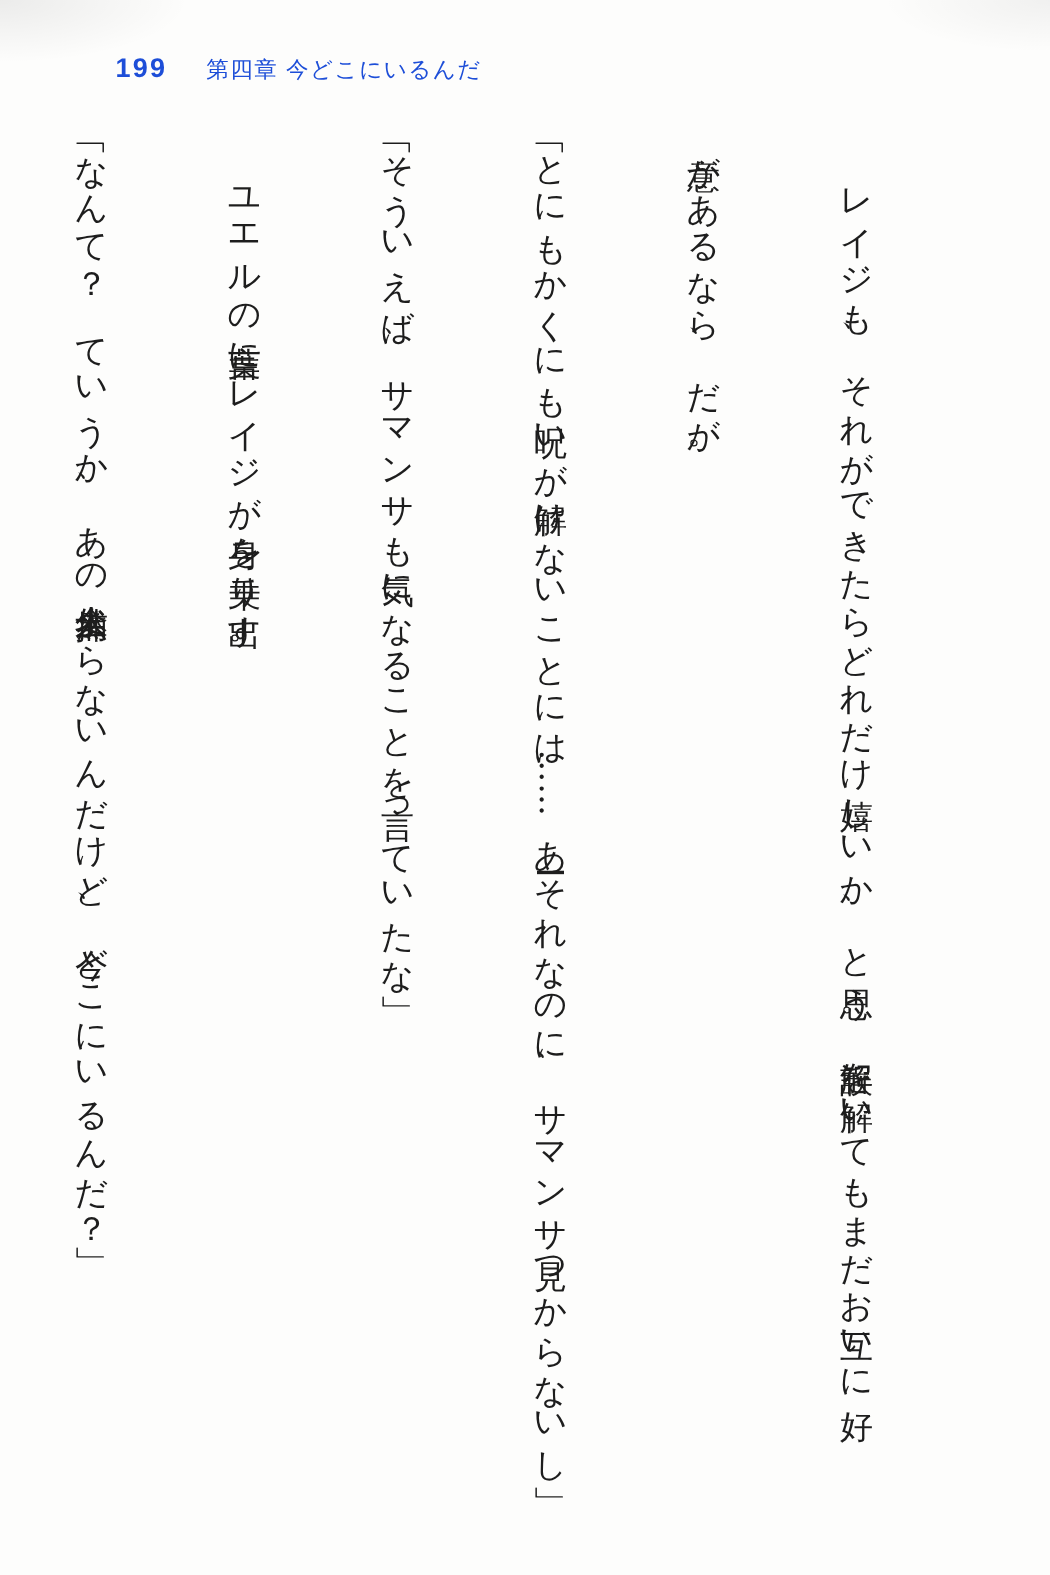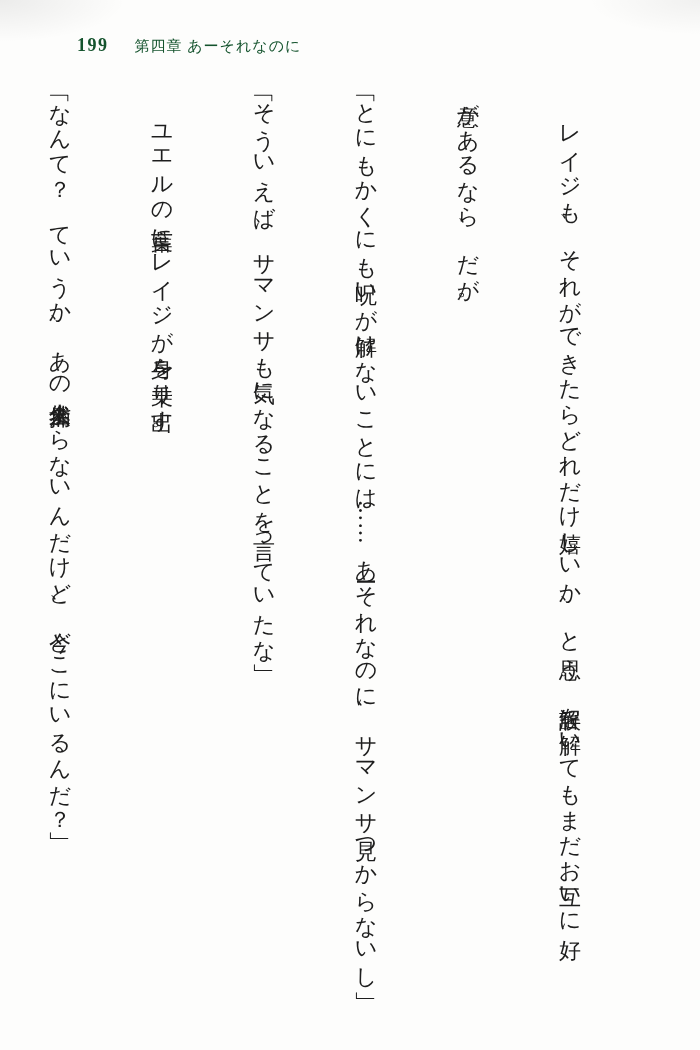--- a/index.html
+++ b/index.html
@@ -24,22 +24,22 @@
     background:
       radial-gradient(180px 60px at 0% 0%, rgba(0,0,0,0.07), rgba(0,0,0,0) 70%),
       radial-gradient(160px 50px at 100% 0%, rgba(0,0,0,0.05), rgba(0,0,0,0) 70%);
   }
   .running-head {
     position: absolute;
     top: 35px;
     left: 77px;
     display: flex;
     align-items: baseline;
-    font-family: Liberation Serif, serif;
-    color: #14532d;
+    font-family: Liberation Sans, sans-serif;
+    color: #1d4ed8;
     white-space: pre;
     justify-content: space-between;
   }
   .page-number {
     font-size: 18px;
     font-weight: bold;
     letter-spacing: 1.5px;
   }
   .chapter-title {
     font-size: 15px;
@@ -64,21 +64,21 @@
     padding: 0;
   }
 </style>
 </head>
 <body>
 
 <div class="page">
 
   <div class="running-head">
     <span class="page-number">199</span>
-    <span class="chapter-title">第四章 あーそれなのに</span>
+    <span class="chapter-title">第四章 今どこにいるんだ</span>
   </div>
 
   <div class="body-text">
     <div class="vline">　レイジも、それができたらどれだけ嬉しいか、と思う。誤解を解いてもまだお互いに好</div>
     <div class="vline">意があるなら、だが。</div>
     <div class="vline">「とにもかくにも呪いが解けないことには……あーそれなのに、サマンサ見つからないし」</div>
     <div class="vline">「そういえば、サマンサも気になることを言っていたな」</div>
     <div class="vline">　ユエルの言葉にレイジが身を乗り出す。</div>
     <div class="vline">「なんて？　ていうか、あの人全然捕まらないんだけど、今どこにいるんだ？」</div>
     

